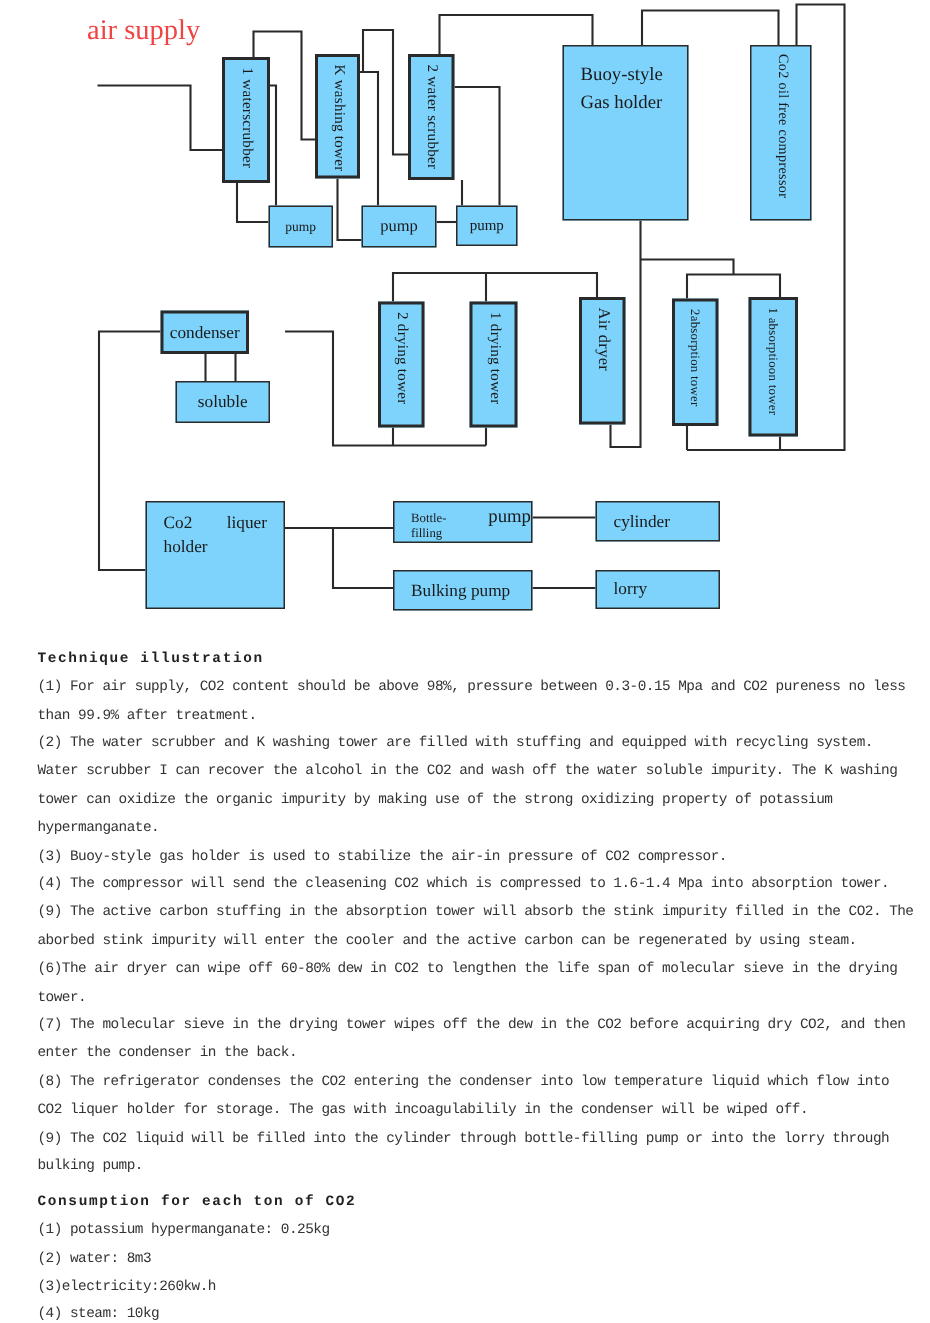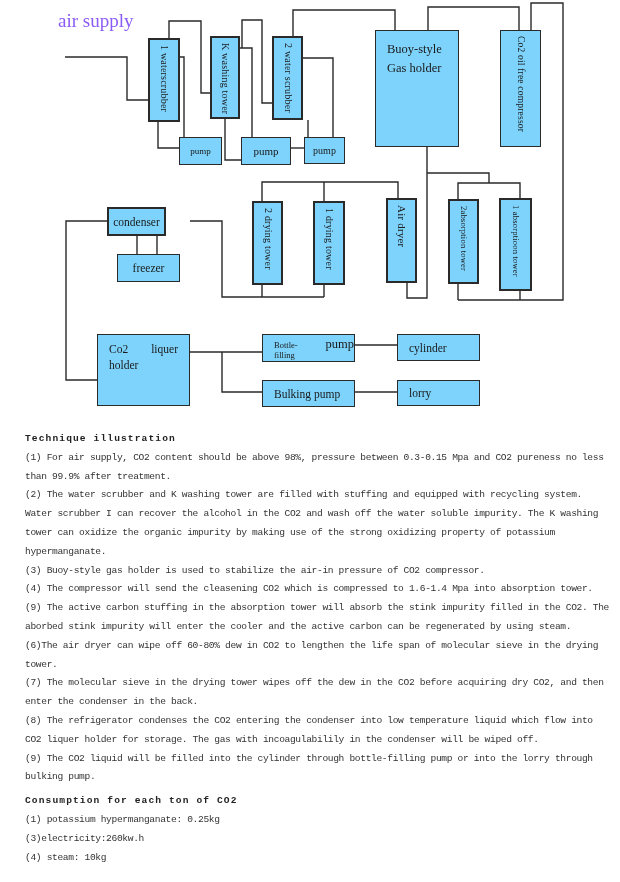--- a/index.html
+++ b/index.html
@@ -8,21 +8,21 @@
   #diagram{position:absolute;left:0;top:0;width:620px;height:430px;}
   #pipes{position:absolute;left:0;top:0;}
   .box{position:absolute;box-sizing:border-box;border:1px solid #2a2a2a;background:#7dd3fc;}
   .thick{border-width:2px;}
   .vbox{display:flex;justify-content:center;align-items:flex-start;padding-top:5px;}
   .vtext{writing-mode:vertical-rl;font-size:10px;line-height:1;letter-spacing:0.2px;color:#1a1a1a;}
   .vtext.small{font-size:8.5px;}
   .hbox{display:flex;align-items:center;justify-content:center;font-size:10px;color:#1a1a1a;}
   .hbox.big{font-size:11.5px;}
   .leftal{justify-content:flex-start;padding-left:11px;}
-  .title-air{position:absolute;left:58px;top:10px;font-size:19px;color:#8b5cf6;}
+  .title-air{position:absolute;left:58px;top:10px;font-size:19px;color:#ef4444;}
   .buoy-inner{padding:9px 0 0 11px;font-size:12.5px;line-height:1.55;color:#1a1a1a;}
   .holder-inner{padding:8px 11px 0 11px;font-size:11.5px;color:#1a1a1a;}
   .holder-l1{display:flex;justify-content:space-between;}
   .holder-l2{margin-top:4px;}
   .bottle-inner{display:flex;align-items:baseline;gap:21px;padding-left:8px;}
   .bottle-small{font-size:8.5px;}
   .bottle-big{font-size:12.5px;}
   #textblock{position:absolute;left:25px;top:430px;width:584px;
              font-family:"Liberation Mono",monospace;font-size:9.6px;
              letter-spacing:-0.35px;line-height:18.8px;color:#333;}
@@ -105,21 +105,21 @@
 
   <div class="box hbox" style="left:304px;top:137px;width:41px;height:27px">
     <span style="font-size:10px">pump</span>
   </div>
 
   <div class="box thick hbox big" style="left:107px;top:207px;width:59px;height:29px">
     <span>condenser</span>
   </div>
 
   <div class="box hbox big" style="left:117px;top:254px;width:63px;height:28px">
-    <span>freezer</span>
+    <span>soluble</span>
   </div>
 
   <div class="box thick vbox" style="left:252px;top:201px;width:31px;height:84px">
     <span class="vtext">2 drying tower</span>
   </div>
 
   <div class="box thick vbox" style="left:313px;top:201px;width:32px;height:84px">
     <span class="vtext">1 drying tower</span>
   </div>
 
@@ -175,16 +175,17 @@
     <p>(4) The compressor will send the cleasening CO2 which is compressed to 1.6-1.4 Mpa into absorption tower.</p>
     <p>(9) The active carbon stuffing in the absorption tower will absorb the stink impurity filled in the CO2. The aborbed stink impurity will enter the cooler and the active carbon can be regenerated by using steam.</p>
     <p>(6)The air dryer can wipe off 60-80% dew in CO2 to lengthen the life span of molecular sieve in the drying tower.</p>
     <p>(7) The molecular sieve in the drying tower wipes off the dew in the CO2 before acquiring dry CO2, and then enter the condenser in the back.</p>
     <p>(8) The refrigerator condenses the CO2 entering the condenser into low temperature liquid which flow into CO2 liquer holder for storage. The gas with incoagulabilily in the condenser will be wiped off.</p>
     <p>(9) The CO2 liquid will be filled into the cylinder through bottle-filling pump or into the lorry through bulking pump.</p>
   </div>
   <div id="consumption">
     <p class="heading">Consumption for each ton of CO2</p>
     <p>(1) potassium hypermanganate: 0.25kg</p>
+    <p>(2) water: 8m3</p>
     <p>(3)electricity:260kw.h</p>
     <p>(4) steam: 10kg</p>
   </div>
 </div>
 
 </body></html>

